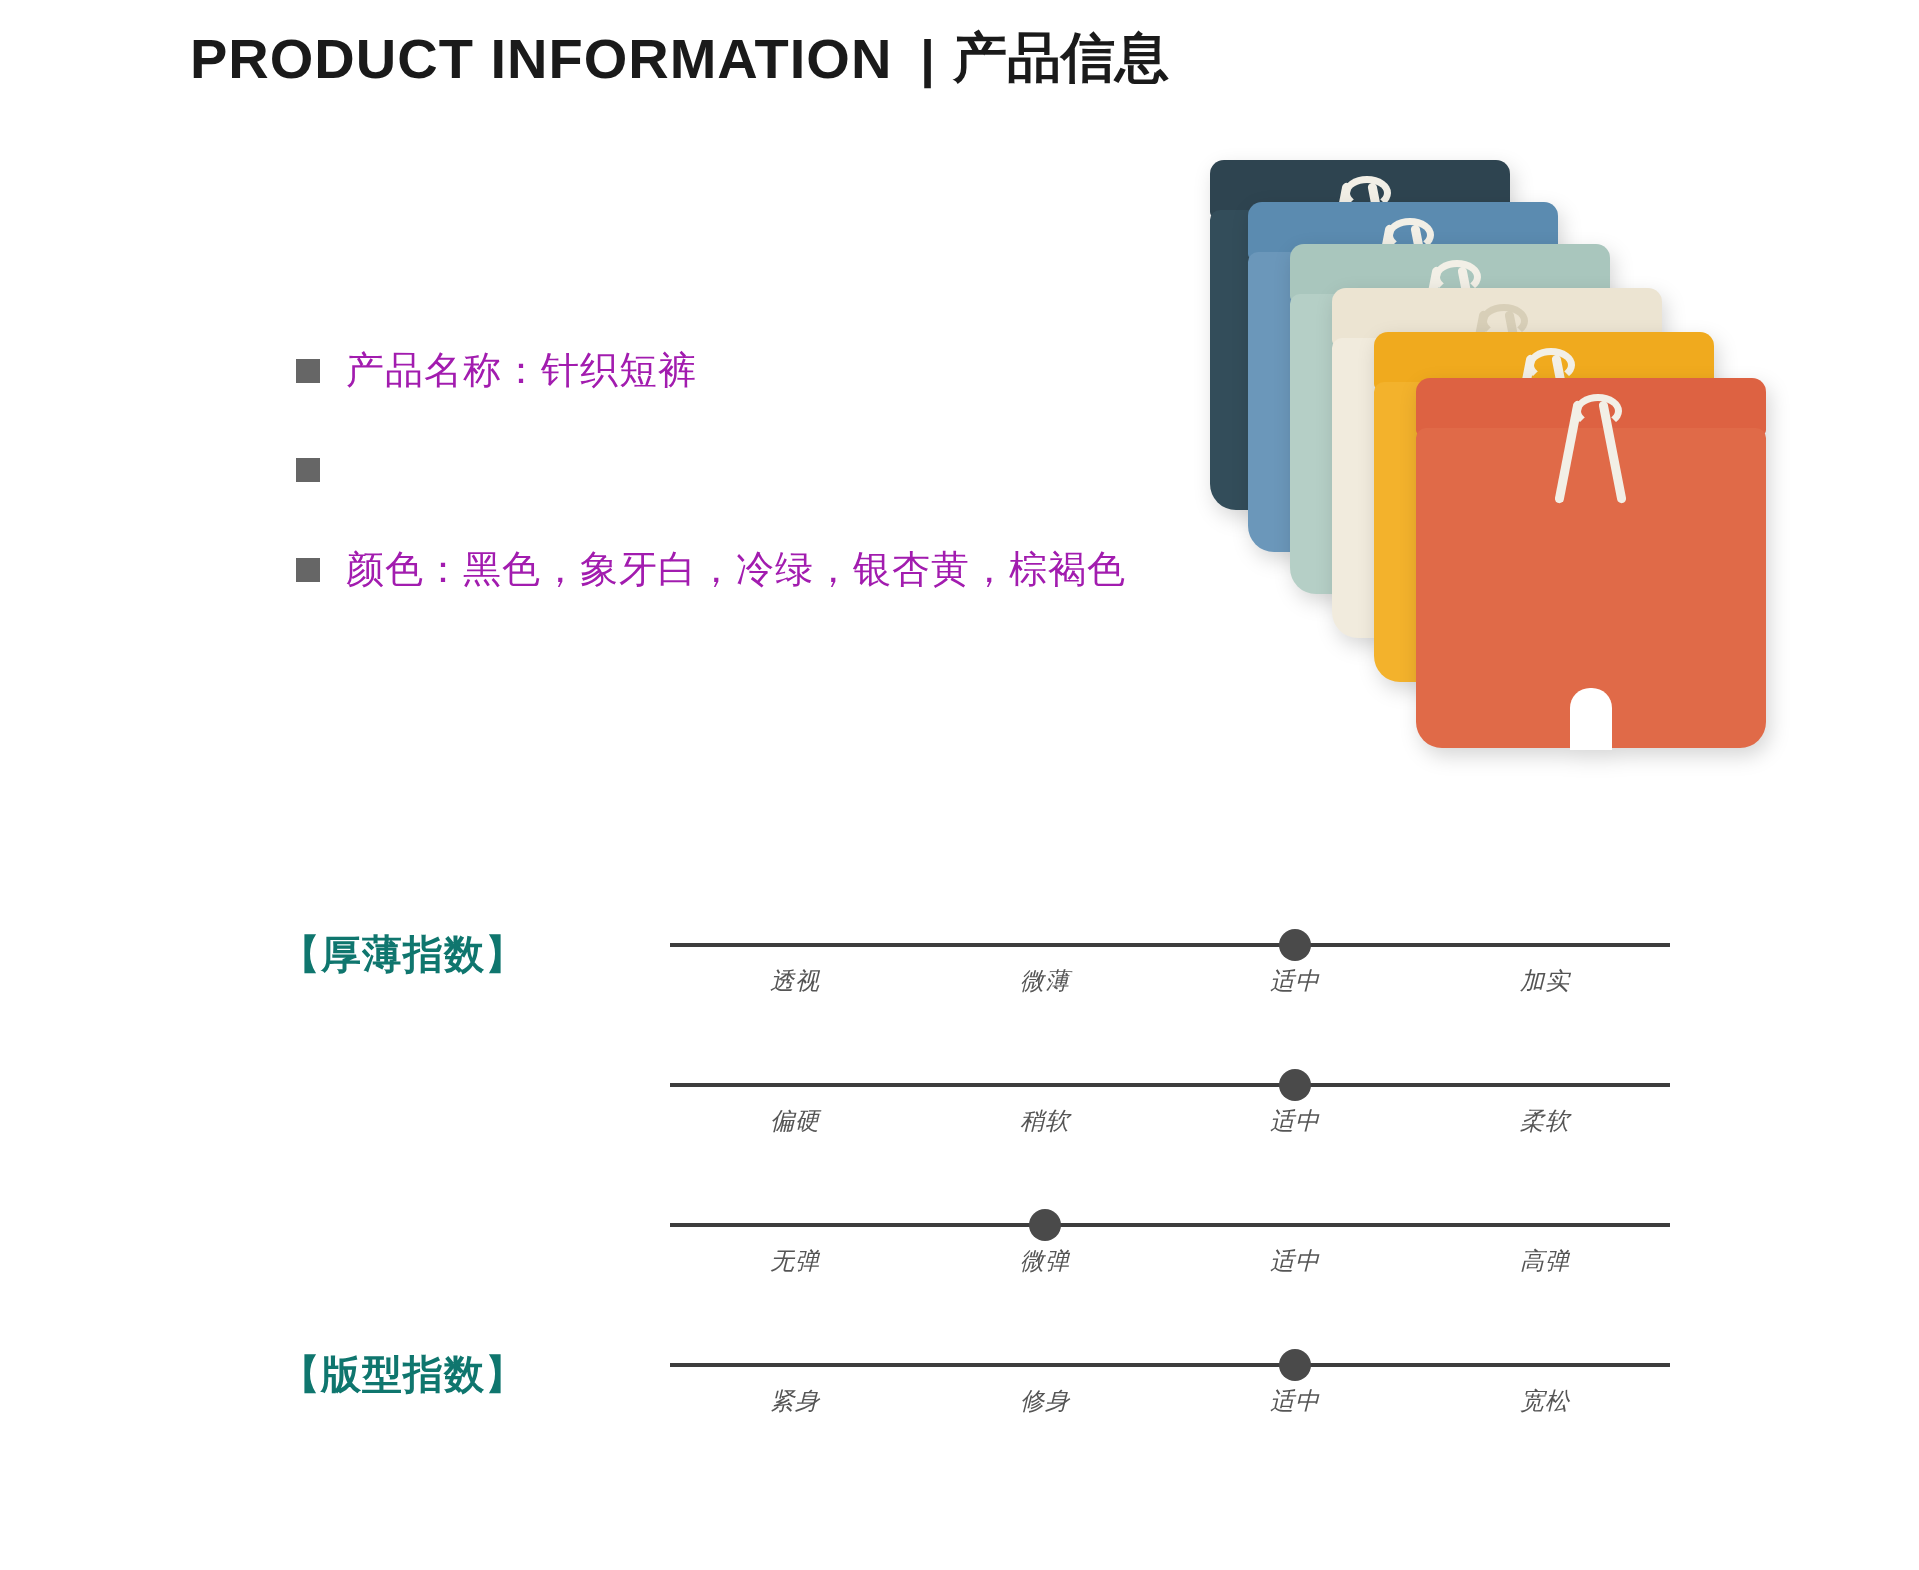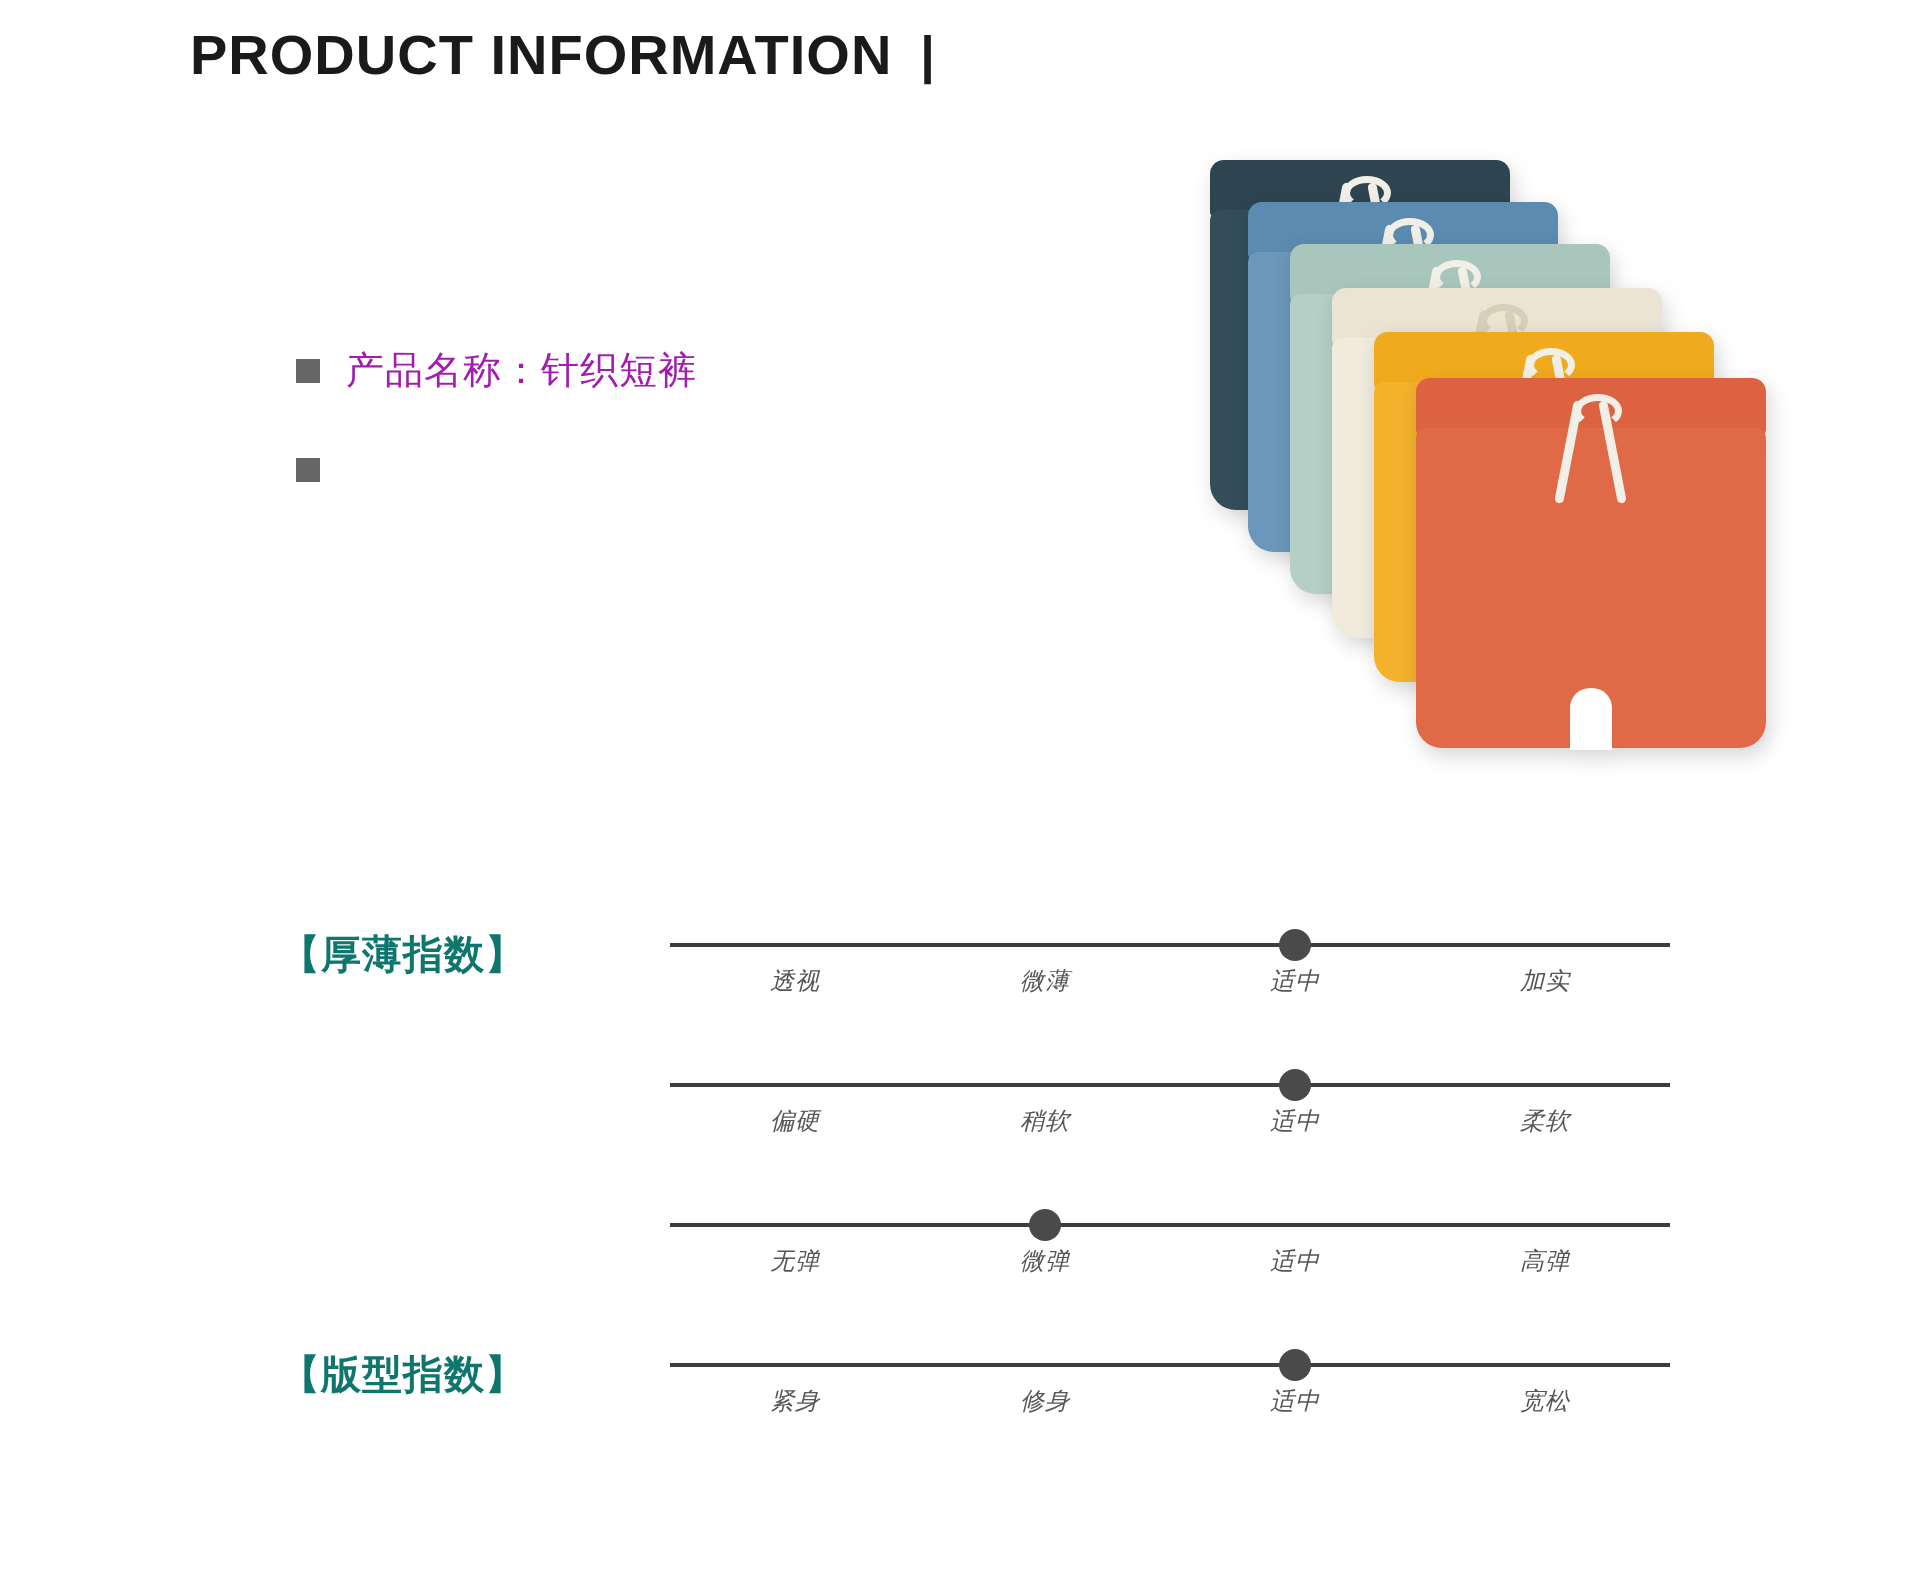--- a/index.html
+++ b/index.html
@@ -199,29 +199,34 @@
     letter-spacing: 1px;
     font-style: italic;
   }
 </style>
 </head>
 <body>
 
 <div class="header">
   <span class="title-en">PRODUCT INFORMATION</span>
   <span class="divider">|</span>
+  <span class="title-cn">产品信息</span>
 </div>
 
 <div class="spec-list">
   <div class="spec-row">
     <span class="spec-bullet"></span>
     <span class="spec-text">产品名称：针织短裤</span>
   </div>
   <div class="spec-row">
     <span class="spec-bullet"></span>
+  </div>
+  <div class="spec-row">
+    <span class="spec-bullet"></span>
+    <span class="spec-text">颜色：黑色，象牙白，冷绿，银杏黄，棕褐色</span>
   </div>
 </div>
 
 <div class="product-art">
   <div class="shorts" style="left:-80px; top:0px; width:300px; height:380px;">
     <div class="waist" style="background:#2e4450;"></div>
     <div class="body" style="background:#334d5a;">
       <div class="notch"></div>
     </div>
     <div class="tie">

